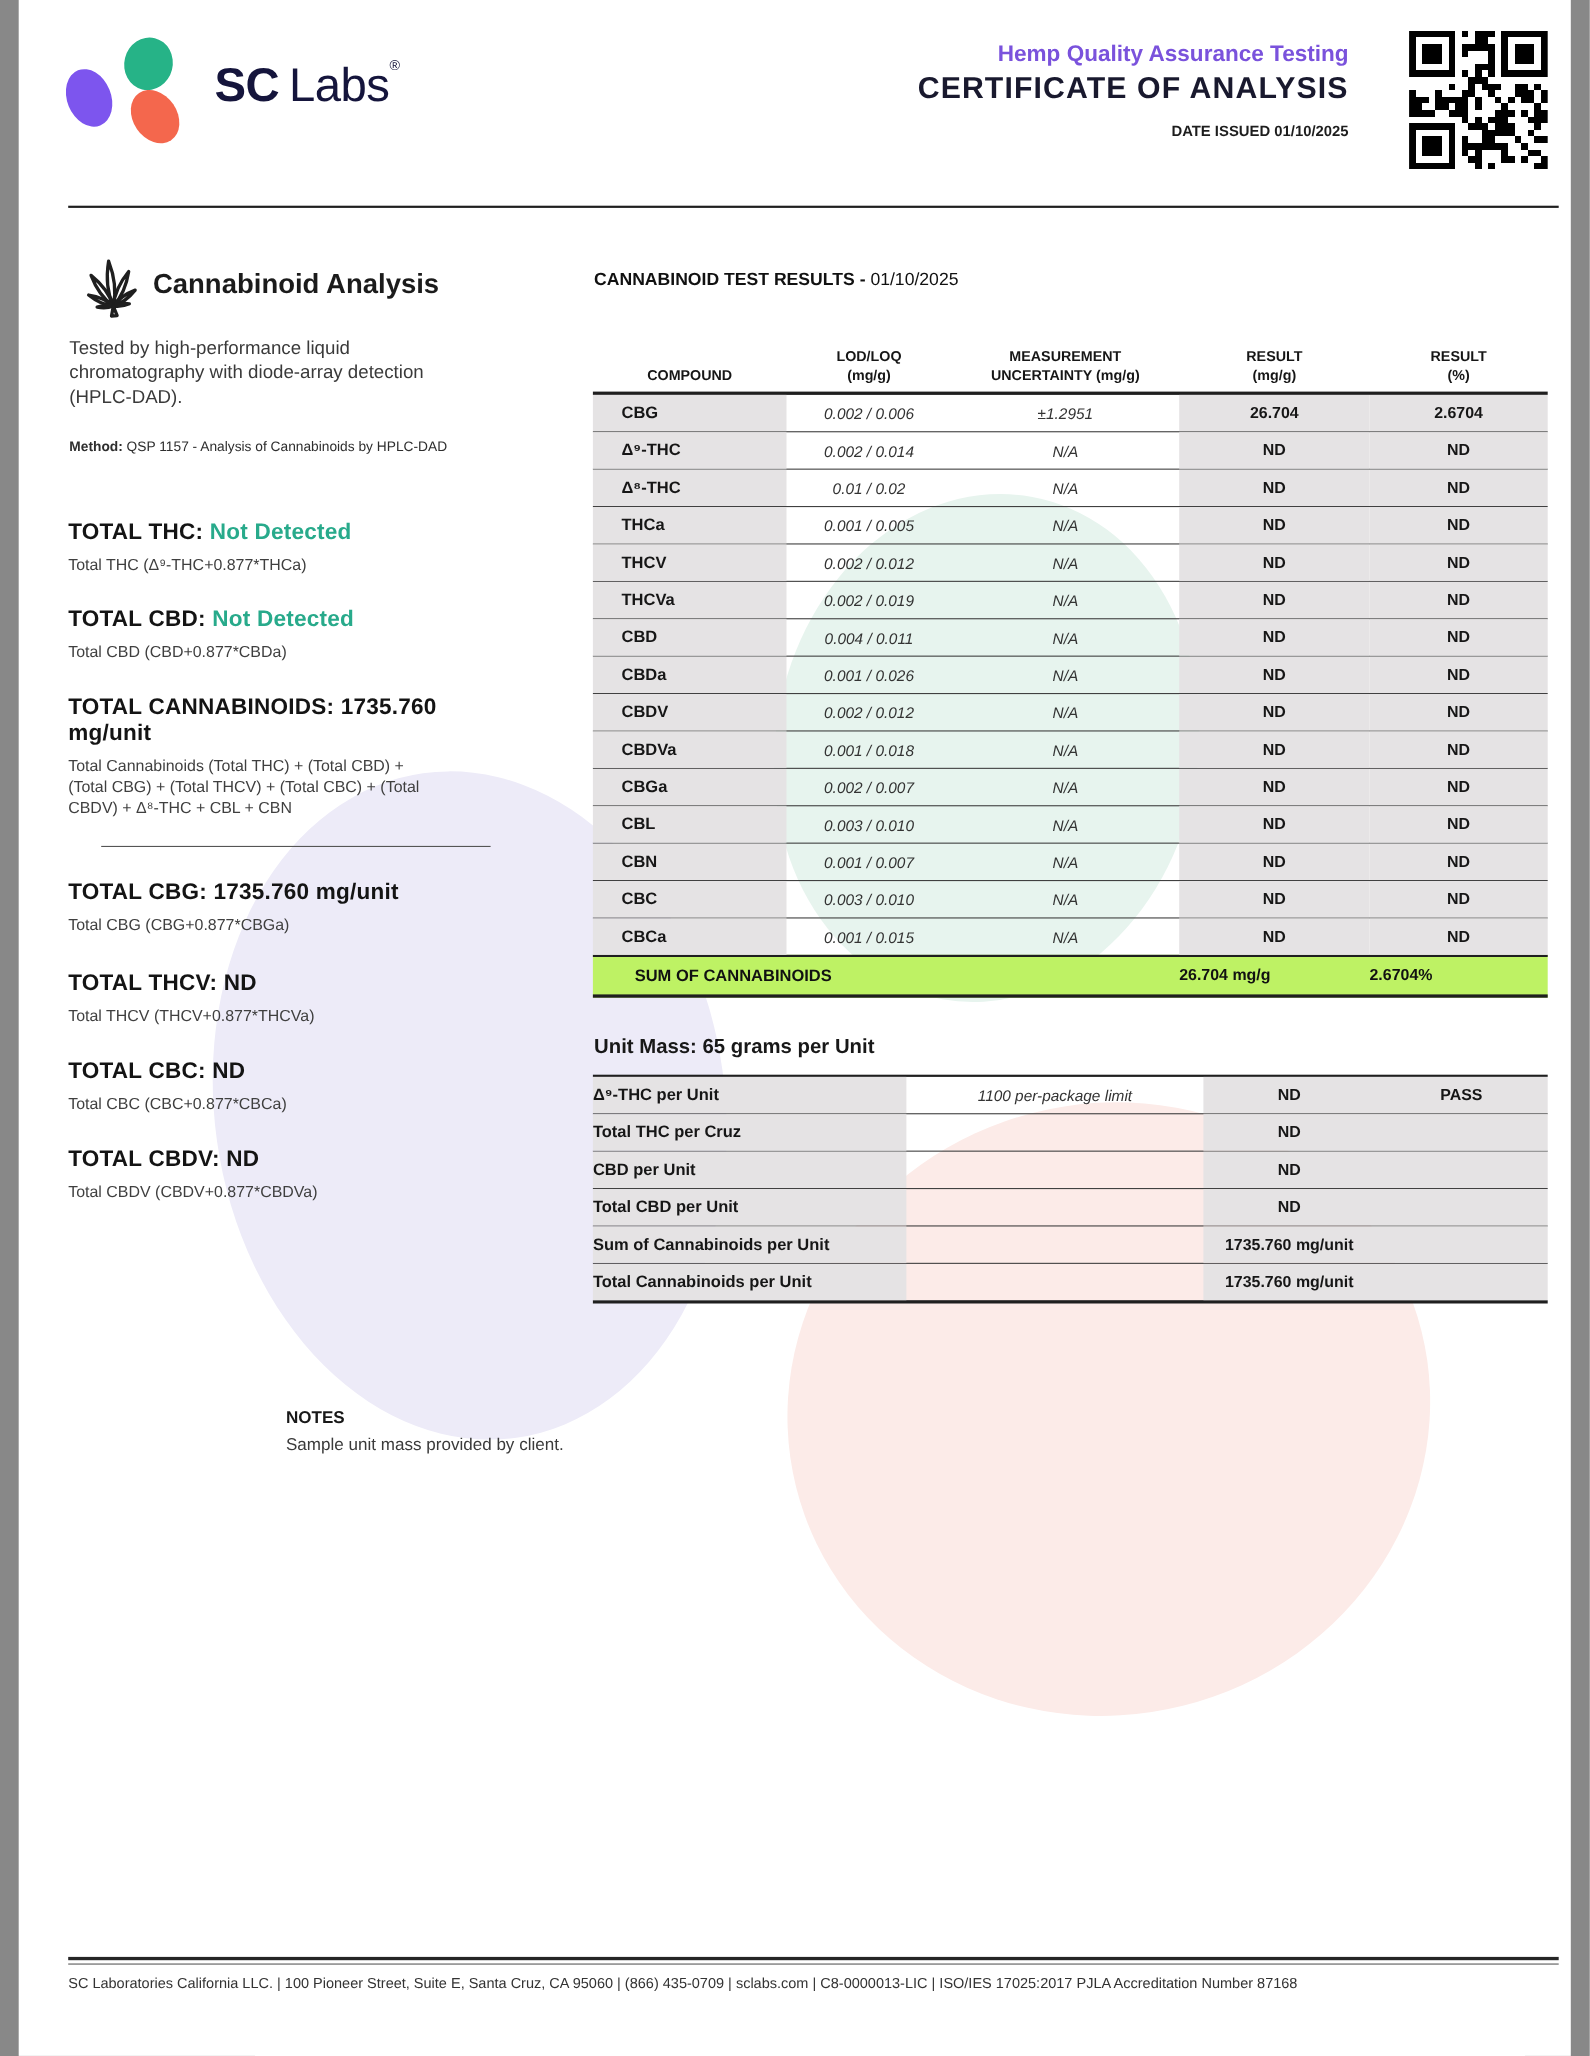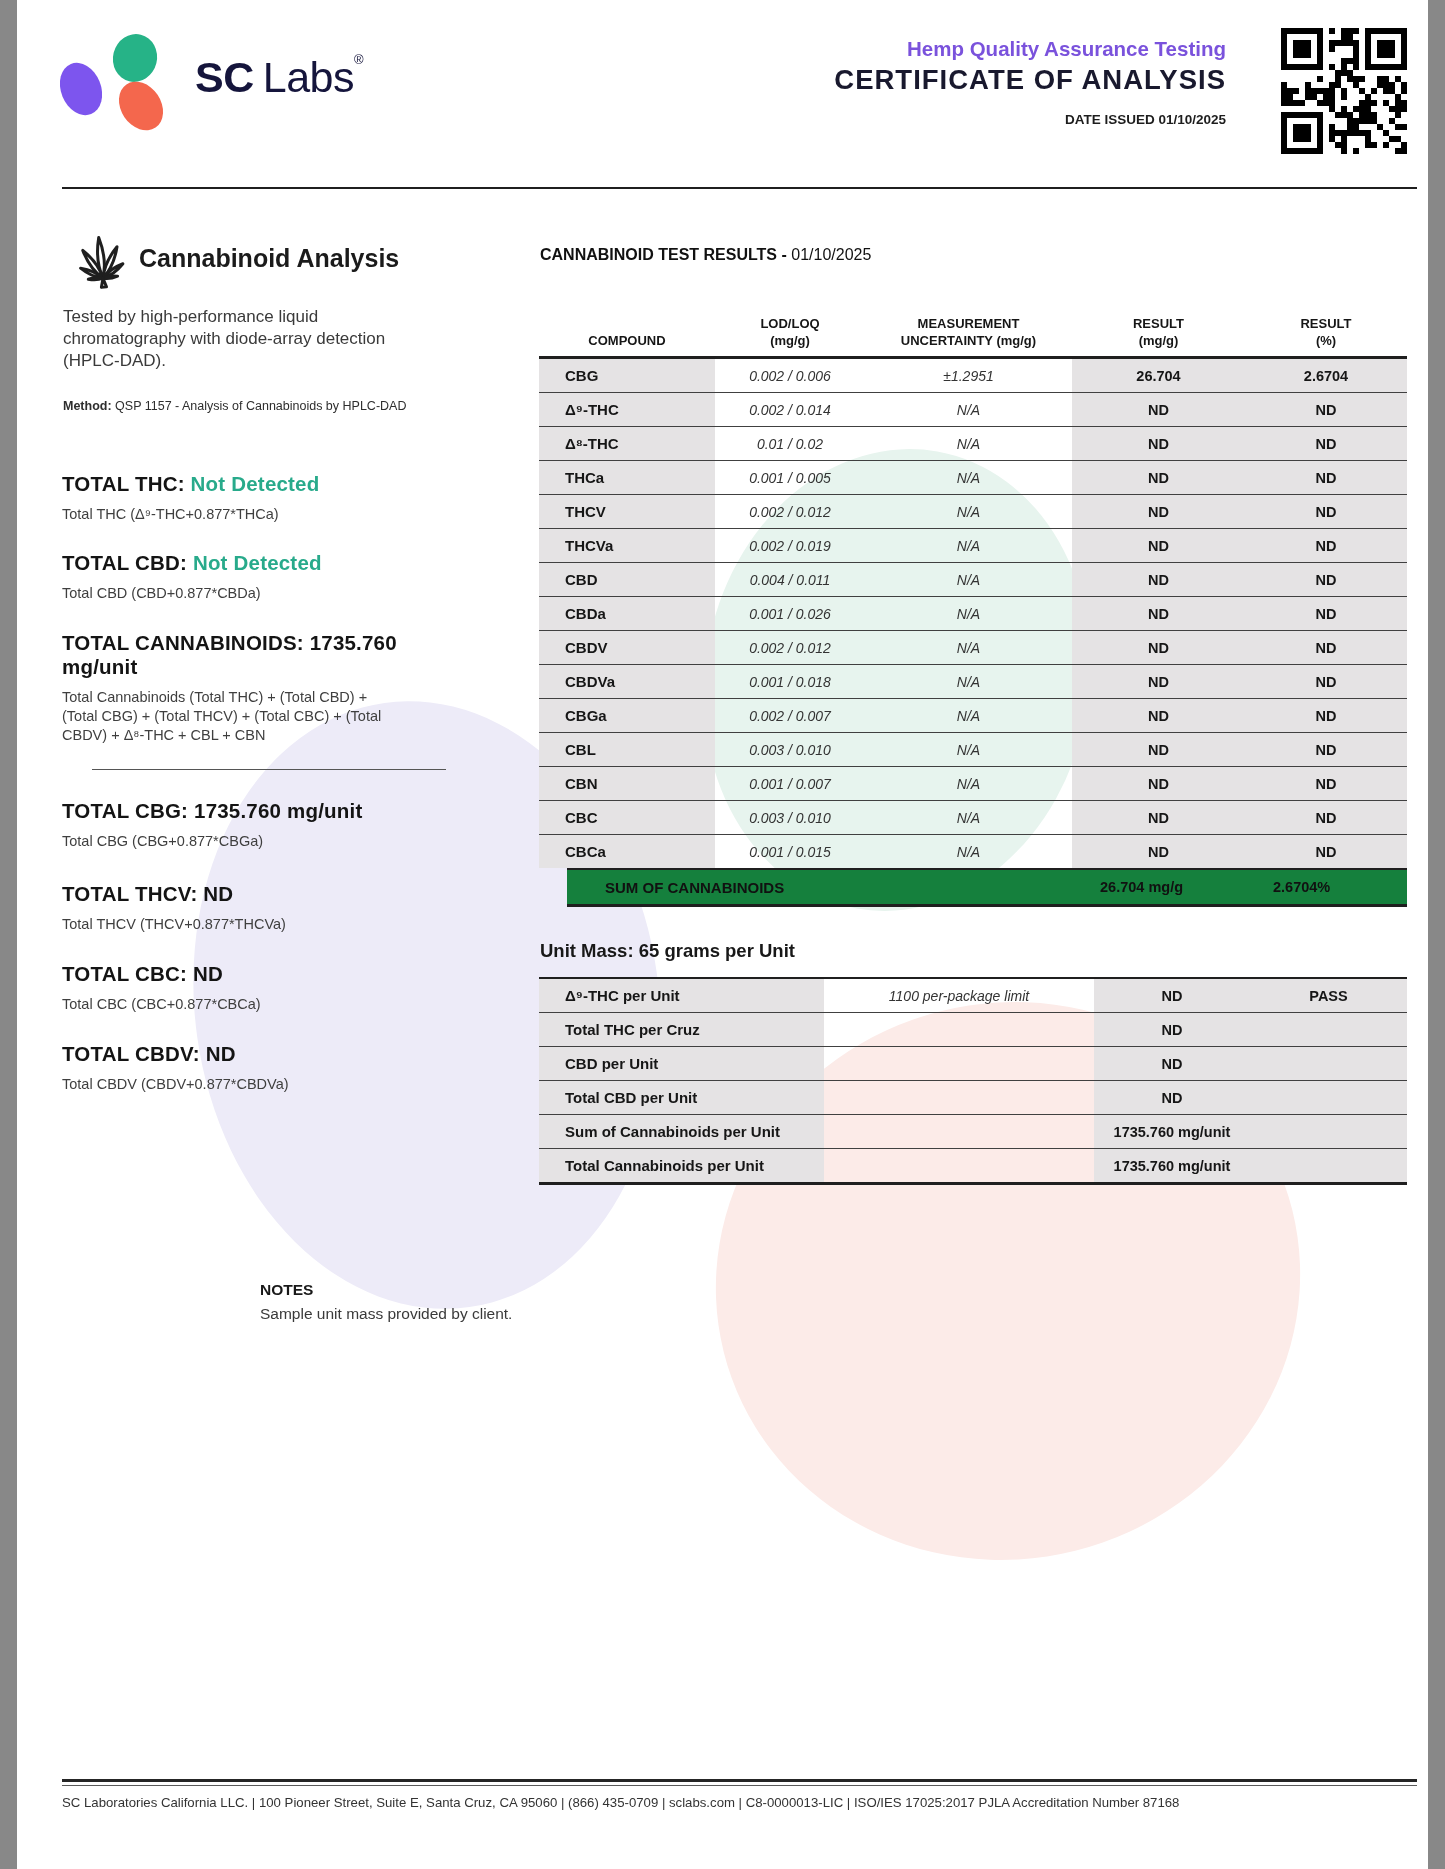--- a/index.html
+++ b/index.html
@@ -51,31 +51,31 @@
          border-bottom:3px solid #1f1f1f;height:60px;align-items:end;padding-bottom:6px;box-sizing:content-box;}
   .thead .hcell{font-size:13px;font-weight:800;text-align:center;white-space:pre-line;line-height:1.3;color:#161616;}
   .trow{display:grid;grid-template-columns:176px 150px 207px 173px 162px;height:33px;align-items:center;text-align:right;}
   .trow + .trow{border-top:1.5px solid #404040;}
   .cell{height:100%;display:flex;align-items:center;justify-content:center;}
   .cgray{background:#e5e3e4;}
   .cname{justify-content:flex-start;padding-left:26px;box-sizing:border-box;font-weight:700;font-size:15px;color:#161616;}
   .cval{font-style:italic;font-size:14px;color:#333;}
   .cres{font-weight:700;font-size:14.5px;color:#161616;}
   .sumrow{display:grid;grid-template-columns:326px 207px 173px 162px;height:34px;align-items:center;
-          border-top:2px solid #1f1f1f;border-bottom:3px solid #1f1f1f;background:#15803d;margin-left:28px;}
+          border-top:2px solid #1f1f1f;border-bottom:3px solid #1f1f1f;background:#bef264;}
   .sumrow .slabel{font-weight:800;font-size:15px;padding-left:38px;color:#111;}
   .sumrow .sval{text-align:left;font-weight:700;font-size:14.5px;color:#111;}
 
   
   #unit-title{left:523px;top:940px;font-size:18.5px;font-weight:700;color:#181818;}
   #unit-table{top:977px;border-top:2px solid #1f1f1f;border-bottom:3px solid #1f1f1f;}
   .urow{display:grid;grid-template-columns:285px 270px 156px 157px;height:33px;align-items:center;}
   .urow + .urow{border-top:1.5px solid #404040;}
   .ulabel{height:100%;display:flex;align-items:center;background:#e5e3e4;font-weight:700;font-size:15px;
-          padding-left:26px;box-sizing:border-box;color:#161616;}
+          box-sizing:border-box;color:#161616;}
   .ulimit{height:100%;display:flex;align-items:center;justify-content:center;font-style:italic;font-size:14px;color:#333;}
   .ures,.ustat{height:100%;display:flex;align-items:center;justify-content:center;background:#e5e3e4;
                font-weight:700;font-size:14.5px;color:#161616;}
 
   
   #notes-title{left:243px;top:1281px;font-size:15.5px;font-weight:800;color:#181818;}
   #notes-body{left:243px;top:1305px;font-size:15.5px;color:#3a3a3a;}
 
   
   #footer-rule{left:45px;top:1779px;width:1355px;height:3px;border-top:3px solid #262626;border-bottom:1px solid #5a5a5a;}

